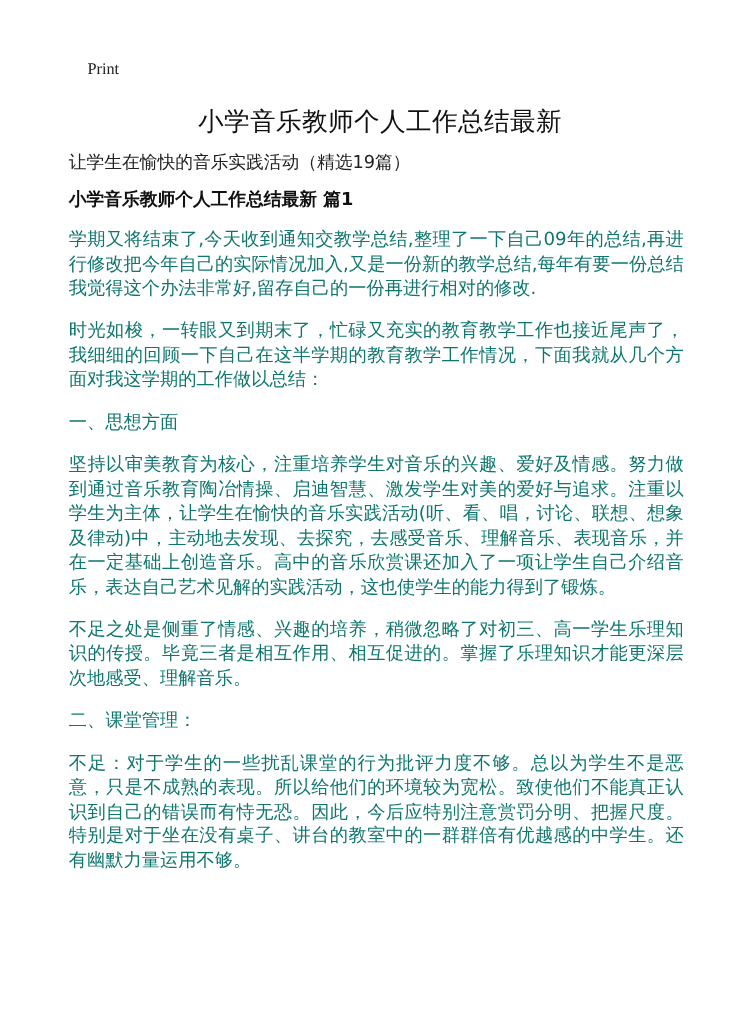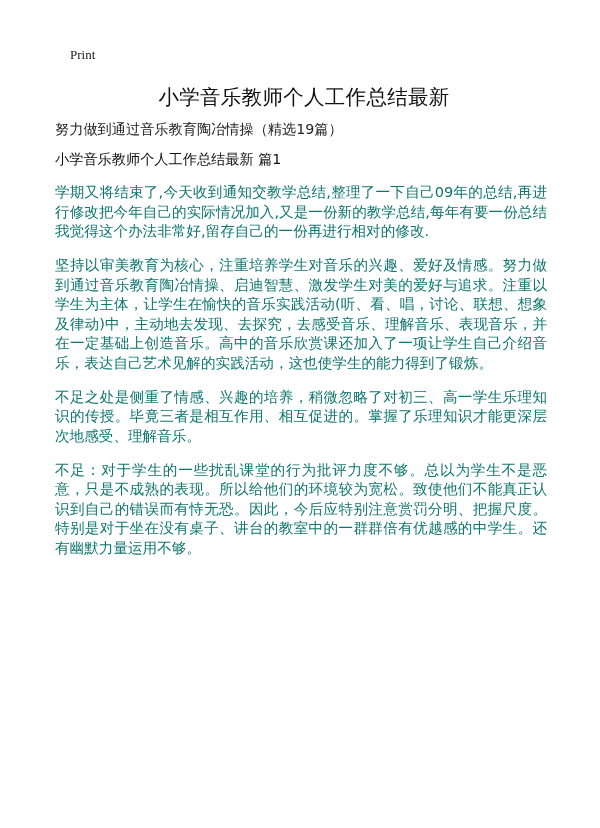--- a/index.html
+++ b/index.html
@@ -38,21 +38,21 @@
       top: 120px;
       font-size: 14.2px;
       margin: 0;
       color: #222;
     }
     .section-heading {
       position: absolute;
       left: 55px;
       top: 150px;
       font-size: 14.2px;
-      font-weight: normal;
+      font-weight: bold;
       margin: 0;
       color: #111;
     }
     .body {
       position: absolute;
       left: 55px;
       top: 182px;
       width: 492px;
     }
     .para {
@@ -65,22 +65,25 @@
       word-break: break-all;
     }
   </style>
 </head>
 <body>
 
 <p class="print-label">Print</p>
 
 <h1 class="doc-title">小学音乐教师个人工作总结最新</h1>
 
-<p class="doc-subtitle">努力做到通过音乐教育陶冶情操（精选19篇）</p>
+<p class="doc-subtitle">让学生在愉快的音乐实践活动（精选19篇）</p>
 
 <h2 class="section-heading">小学音乐教师个人工作总结最新 篇1</h2>
 
 <div class="body">
   <p class="para">学期又将结束了,今天收到通知交教学总结,整理了一下自己09年的总结,再进行修改把今年自己的实际情况加入,又是一份新的教学总结,每年有要一份总结我觉得这个办法非常好,留存自己的一份再进行相对的修改.</p>
+  <p class="para">时光如梭，一转眼又到期末了，忙碌又充实的教育教学工作也接近尾声了，我细细的回顾一下自己在这半学期的教育教学工作情况，下面我就从几个方面对我这学期的工作做以总结：</p>
+  <p class="para">一、思想方面</p>
   <p class="para">坚持以审美教育为核心，注重培养学生对音乐的兴趣、爱好及情感。努力做到通过音乐教育陶冶情操、启迪智慧、激发学生对美的爱好与追求。注重以学生为主体，让学生在愉快的音乐实践活动(听、看、唱，讨论、联想、想象及律动)中，主动地去发现、去探究，去感受音乐、理解音乐、表现音乐，并在一定基础上创造音乐。高中的音乐欣赏课还加入了一项让学生自己介绍音乐，表达自己艺术见解的实践活动，这也使学生的能力得到了锻炼。</p>
   <p class="para">不足之处是侧重了情感、兴趣的培养，稍微忽略了对初三、高一学生乐理知识的传授。毕竟三者是相互作用、相互促进的。掌握了乐理知识才能更深层次地感受、理解音乐。</p>
+  <p class="para">二、课堂管理：</p>
   <p class="para">不足：对于学生的一些扰乱课堂的行为批评力度不够。总以为学生不是恶意，只是不成熟的表现。所以给他们的环境较为宽松。致使他们不能真正认识到自己的错误而有恃无恐。因此，今后应特别注意赏罚分明、把握尺度。特别是对于坐在没有桌子、讲台的教室中的一群群倍有优越感的中学生。还有幽默力量运用不够。</p>
 </div>
 
 </body></html>

